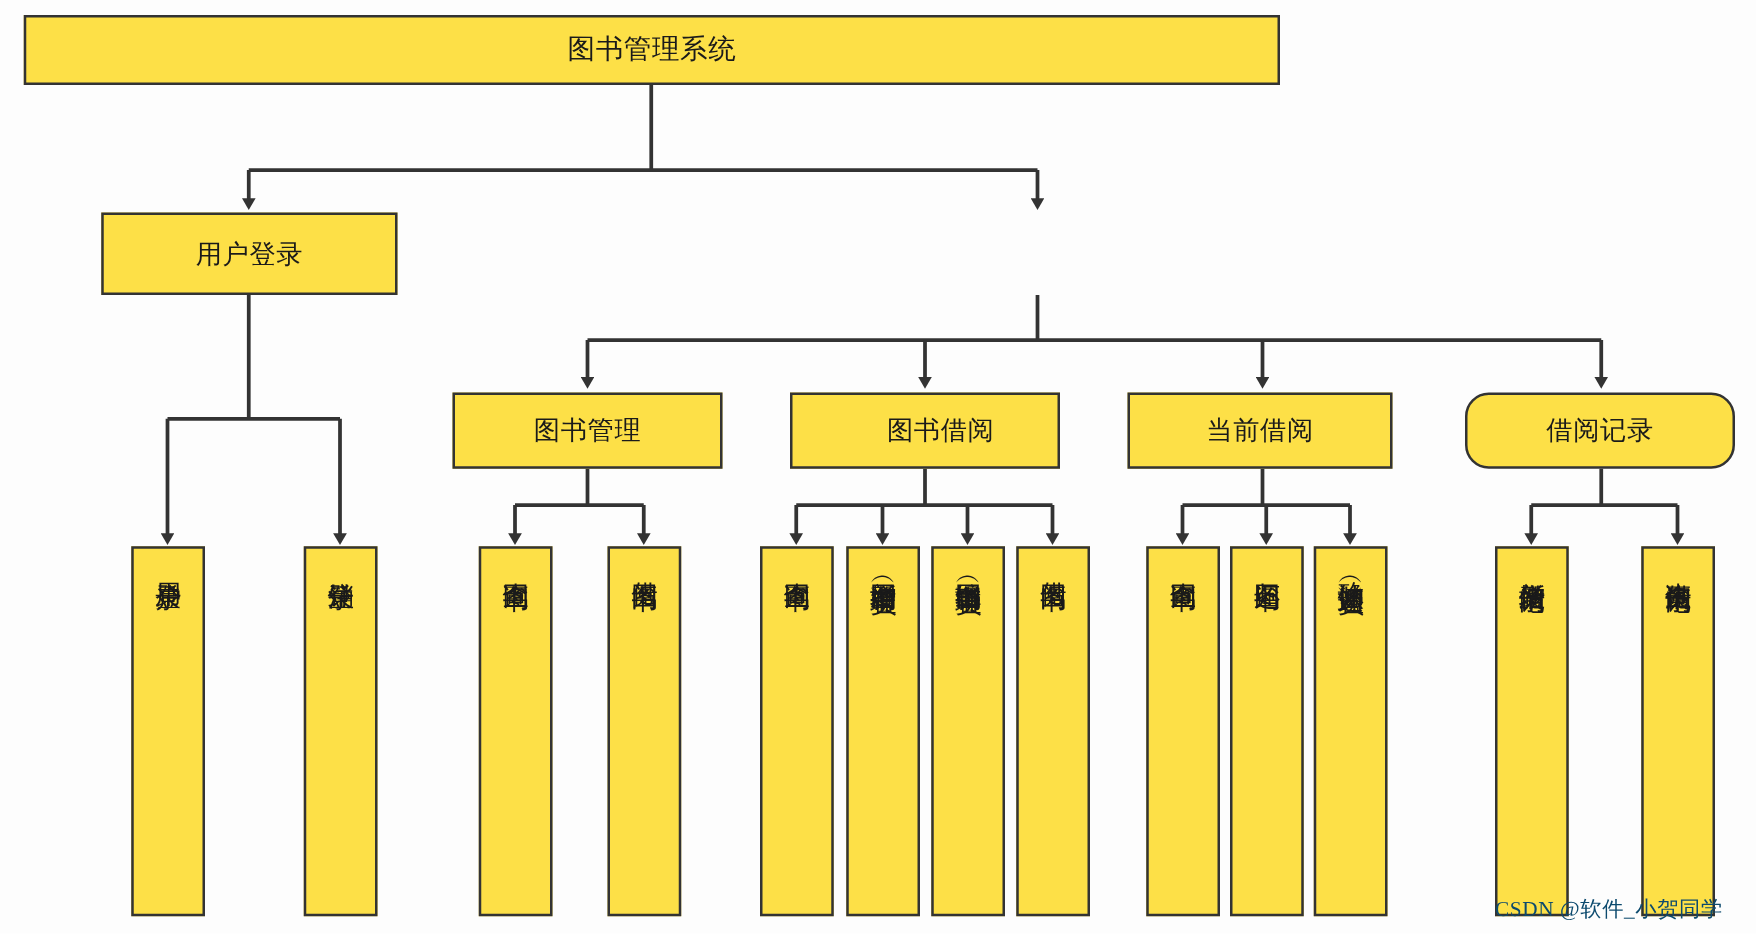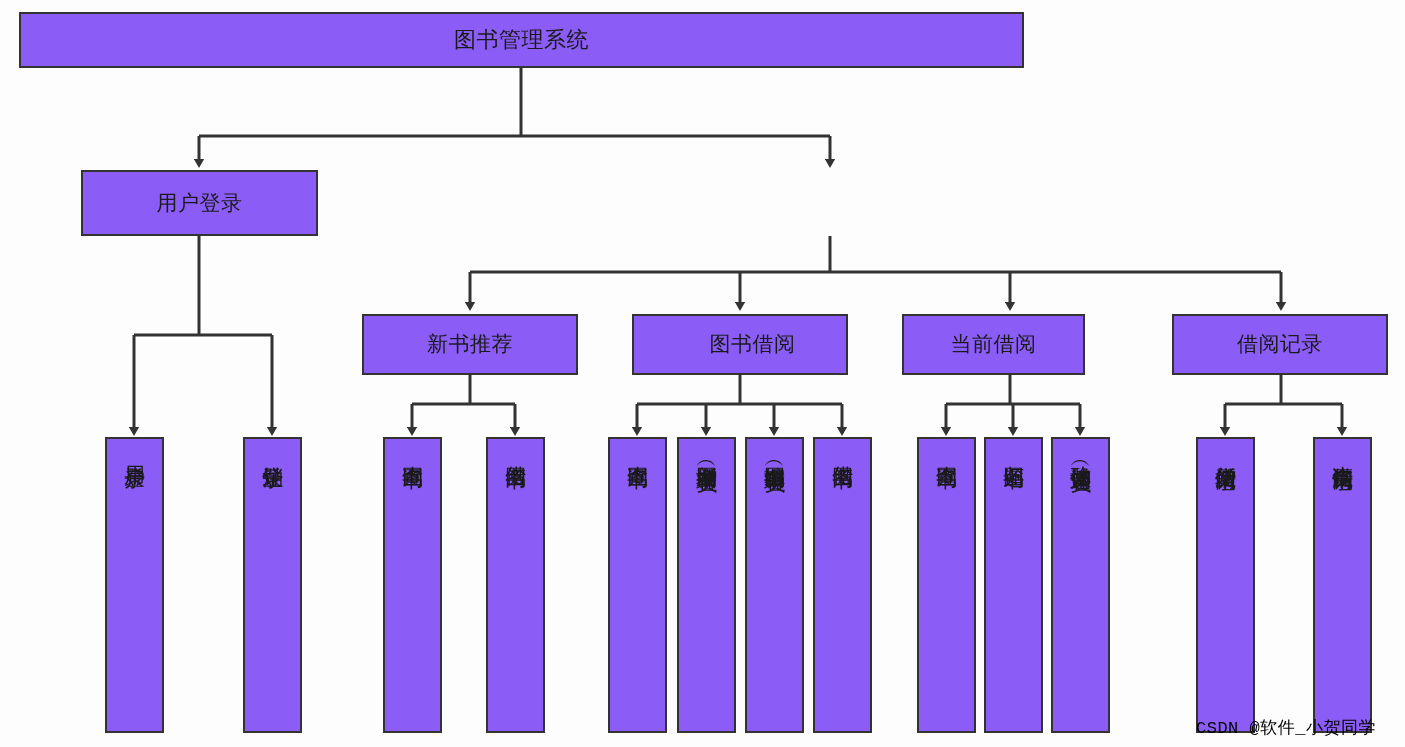--- a/index.html
+++ b/index.html
@@ -20,21 +20,21 @@
     left: 0;
     top: 0;
     width: 1405px;
     height: 747px;
     pointer-events: none;
   }
   .node {
     position: absolute;
     box-sizing: border-box;
     border: 2.5px solid #333333;
-    background: #8b5cf6;
+    background: #fde047;
     display: flex;
     align-items: center;
     justify-content: center;
     color: #1a1a1a;
   }
   .node .lbl {
     display: block;
     text-align: center;
     line-height: 1.0;
     letter-spacing: 0.5px;
@@ -53,24 +53,24 @@
     writing-mode: vertical-rl;
     text-orientation: upright;
     font-size: 21px;
     line-height: 1.06;
     letter-spacing: 1px;
     white-space: nowrap;
   }
   .watermark {
     position: absolute;
     font-size: 17px;
-    color: #000000;
+    color: #0c4a6e;
     letter-spacing: 0.5px;
     white-space: nowrap;
-    font-family: Liberation Mono, monospace;
+    font-family: Liberation Serif, serif;
   }
 </style>
 </head>
 <body>
 
 <div id="canvas">
 
   <svg class="edges" viewBox="0 0 1405 747">
     <defs>
       <marker id="arrowhead" markerWidth="10" markerHeight="11" refX="1.5" refY="5.5" orient="auto" markerUnits="userSpaceOnUse">
@@ -123,29 +123,29 @@
 
   <div class="node root horiz" style="left:19px; top:12px; width:1005px; height:56px;">
     <span class="lbl">图书管理系统</span>
   </div>
 
   <div class="node horiz" style="left:81px; top:170px; width:237px; height:66px;">
     <span class="lbl">用户登录</span>
   </div>
 
   <div class="node horiz" style="left:362px; top:314px; width:216px; height:61px;">
-    <span class="lbl">新书推荐</span>
+    <span class="lbl">图书管理</span>
   </div>
   <div class="node horiz" style="left:632px; top:314px; width:216px; height:61px;padding-left:25px;">
     <span class="lbl">图书借阅</span>
   </div>
-  <div class="node horiz" style="left:902px; top:314px; width:183px; height:61px;">
+  <div class="node horiz" style="left:902px; top:314px; width:212px; height:61px;">
     <span class="lbl">当前借阅</span>
   </div>
-  <div class="node horiz" style="left:1172px; top:314px; width:216px; height:61px;">
+  <div class="node horiz" style="left:1172px; top:314px; width:216px; height:61px;border-radius:19px;">
     <span class="lbl">借阅记录</span>
   </div>
 
   <div class="node vert" style="left:105px; top:437px; width:59px; height:296px;">
     <span class="lbl">用户登录</span>
   </div>
   <div class="node vert" style="left:243px; top:437px; width:59px; height:296px;">
     <span class="lbl">注销登录</span>
   </div>
 

